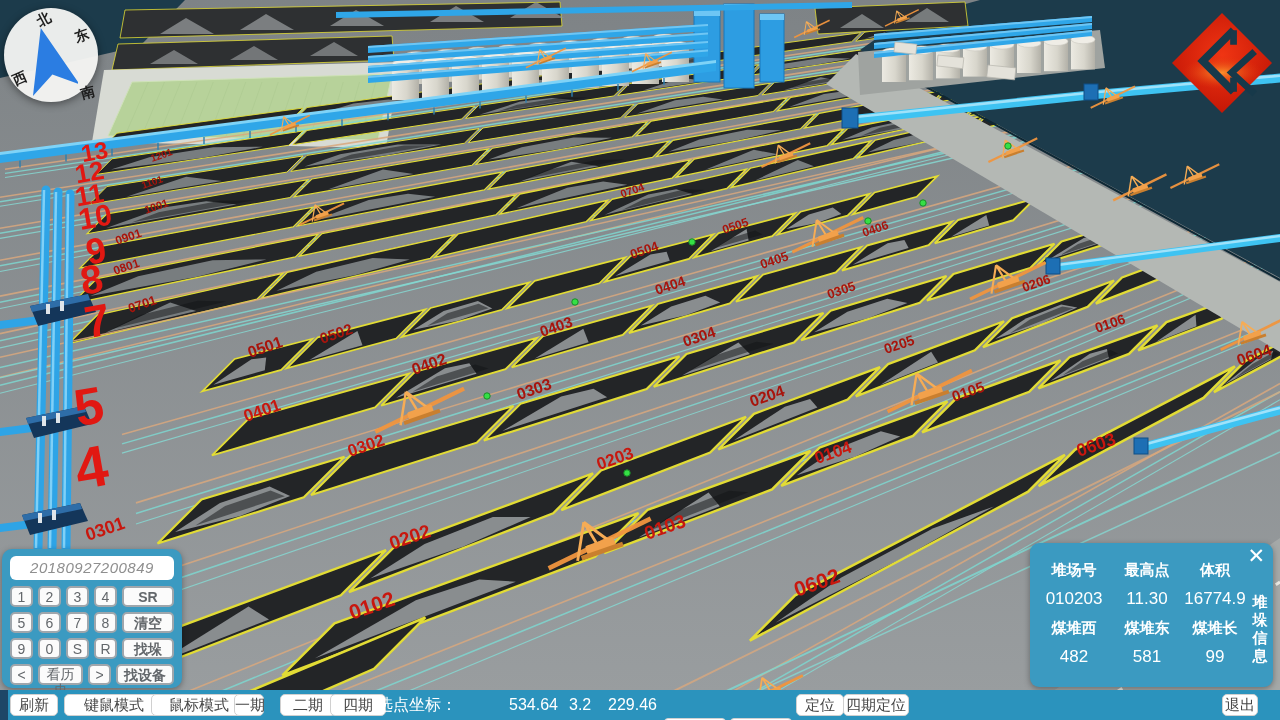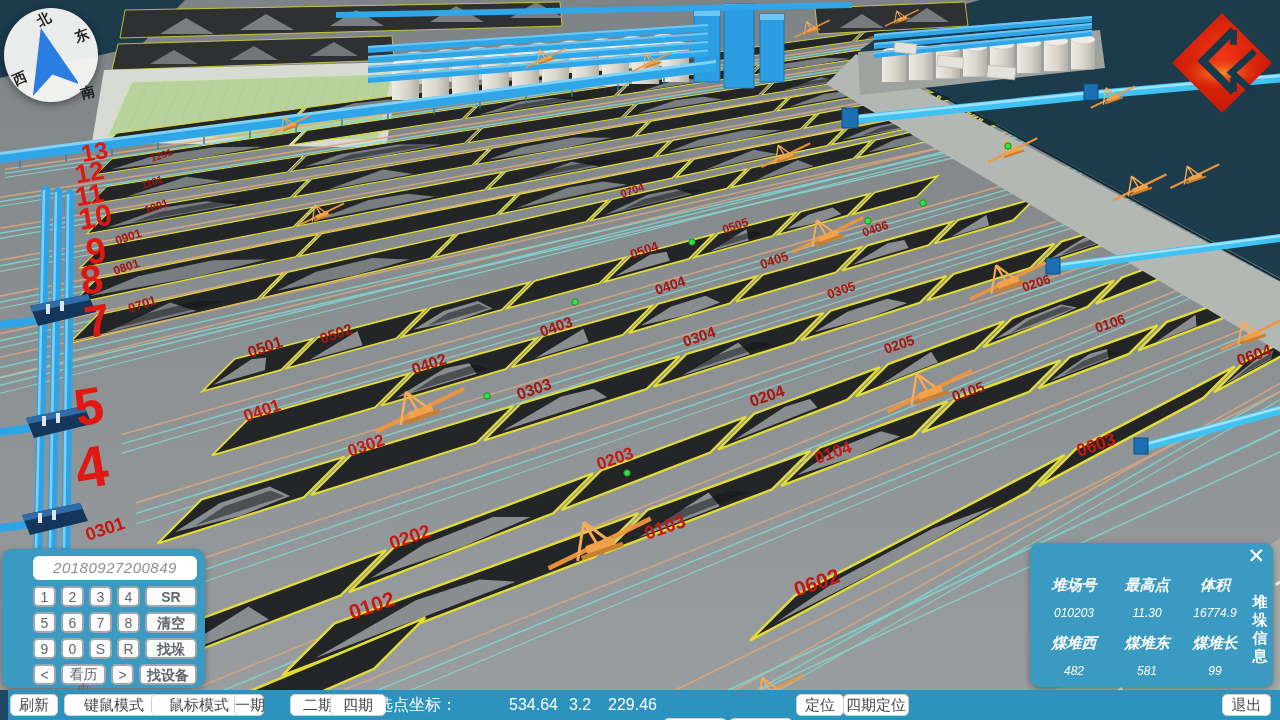--- a/index.html
+++ b/index.html
@@ -21,25 +21,25 @@
   .kp-btn{height:21px;border:2px solid #9fa6ac;border-radius:5px;font-size:14px;color:#63676b;
           background:#fbfbfb;line-height:16px;padding:0;box-sizing:border-box;
           font-family:inherit;cursor:pointer;}
   .k-s{flex:0 0 23px;}
   .k-m{flex:0 0 45px;}
   .k-w{flex:1;font-weight:bold;}
   
   #infoPanel{position:absolute;left:1030px;top:543px;width:243px;height:144px;border-radius:9px;z-index:4;
           box-shadow:0 2px 6px rgba(0,0,0,.35);color:#fff;}
   #info-close{position:absolute;right:8px;top:1px;font-size:21px;font-weight:bold;color:#fff;cursor:pointer;line-height:24px;}
-  #info-grid{position:absolute;left:6px;top:27px;width:204px;display:grid;
-          grid-template-columns:76px 70px 66px;font-style:italic;}
+  #info-grid{position:absolute;left:6px;top:12px;width:204px;display:grid;
+          grid-template-columns:76px 70px 66px;}
   #info-grid .cell{height:29px;line-height:29px;text-align:center;white-space:nowrap;}
   #info-grid .hdr{font-size:15px;font-weight:bold;}
-  #info-grid .val{font-size:12px;}
+  #info-grid .val{font-size:17px;}
   #info-vert{position:absolute;right:4px;top:50px;width:18px;font-size:15px;line-height:18px;
           text-align:center;font-weight:bold;}
   
   #bottomBar{position:absolute;left:0;top:690px;width:1280px;height:30px;z-index:5;}
   #bar-notch{position:absolute;left:0;top:0;width:8px;height:30px;background:#1e4766;}
   .bbtn{position:absolute;top:4px;height:22px;background:#fff;border:1px solid #d0d0d0;border-radius:5px;
         color:#454545;font-size:15px;line-height:20px;text-align:center;padding:0;box-sizing:border-box;
         font-family:inherit;cursor:pointer;white-space:nowrap;}
   .btext{position:absolute;top:0;height:20px;line-height:30px;color:#fff;font-size:16px;white-space:nowrap;}
   .benter{position:absolute;top:4px;height:22px;background:#fff;border:1px solid #d0d0d0;border-radius:4px;
@@ -682,21 +682,21 @@
         </radialGradient>
       </defs>
       <polygon points="52,0 104,52 52,104 0,52" fill="url(#lgrad)"></polygon>
       <ellipse cx="52" cy="62" rx="42" ry="17" fill="url(#oglow)" opacity="0.9"></ellipse>
       <path d="M64,18 L32,50 L64,82" stroke="#17394a" stroke-width="8" fill="none"></path>
       <path d="M86,40 L62,62 L86,84" stroke="#17394a" stroke-width="7" fill="none"></path>
       <path d="M64,18 L64,33 M64,67 L64,82" stroke="#17394a" stroke-width="7"></path>
     </svg>
   </div>
 
-  <div id="keypad" style="background: rgb(59, 154, 193); padding-left: 23px;">
+  <div id="keypad" style="background: rgb(59, 154, 193);">
     <div class="kp-display">20180927200849</div>
     <div id="kp-rows">
         <div class="kp-row">
           <button class="kp-btn k-s">1</button>
           <button class="kp-btn k-s">2</button>
           <button class="kp-btn k-s">3</button>
           <button class="kp-btn k-s">4</button>
           <button class="kp-btn k-w">SR</button>
         </div>
         <div class="kp-row">
@@ -740,25 +740,25 @@
       </div>
     <div id="info-vert">堆<br>垛<br>信<br>息<br></div>
   </div>
 
   <div id="bottomBar" style="background: rgb(43, 147, 189);">
     <div id="bar-notch"></div>
     <button class="bbtn" style="left:10px;width:48px">刷新</button>
     <button class="bbtn" style="left:64px;width:100px">键鼠模式</button>
     <button class="bbtn" style="left:151px;width:96px">鼠标模式</button>
     <button class="bbtn" style="left:234px;width:30px">一期</button>
-    <button class="bbtn" style="left:290px;width:56px">二期</button>
+    <button class="bbtn" style="left:280px;width:56px">二期</button>
     <button class="bbtn" style="left:330px;width:56px">四期</button>
     <span class="btext" style="left:377px">选点坐标：</span>
     <span class="btext" style="left:509px">534.64</span>
     <span class="btext" style="left:569px">3.2</span>
     <span class="btext" style="left:608px">229.46</span>
     <input class="benter" style="left: 664px; width: 62px;" placeholder="Enter">
     <input class="benter" style="left: 730px; width: 62px;" placeholder="Enter">
     <button class="bbtn" style="left:796px;width:48px">定位</button>
     <button class="bbtn" style="left:843px;width:66px">四期定位</button>
-    <button class="bbtn" style="left:1222px;width:49px">退出</button>
+    <button class="bbtn" style="left:1222px;width:36px">退出</button>
   </div>
 </div>
 
 </body></html>

